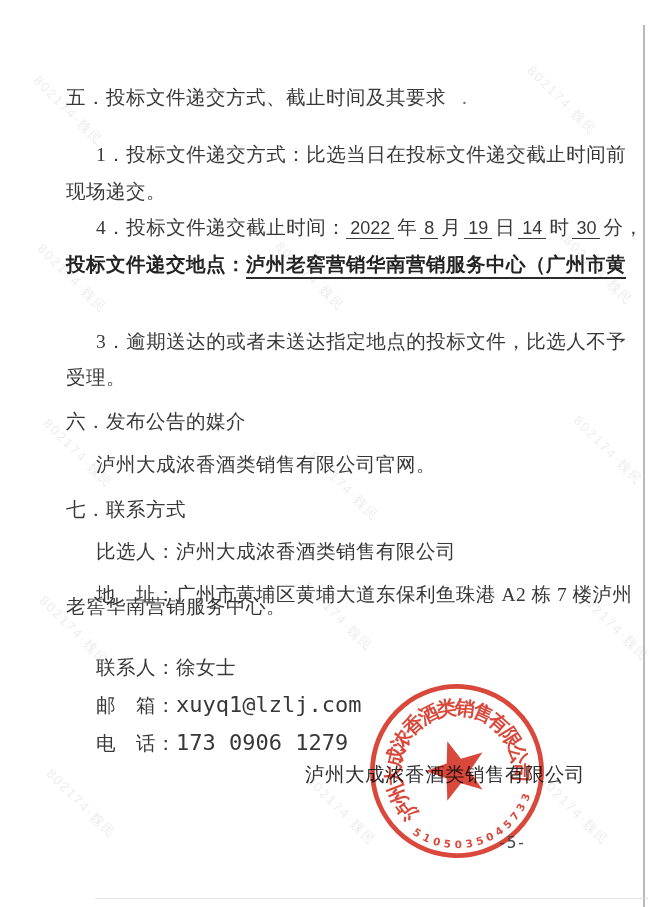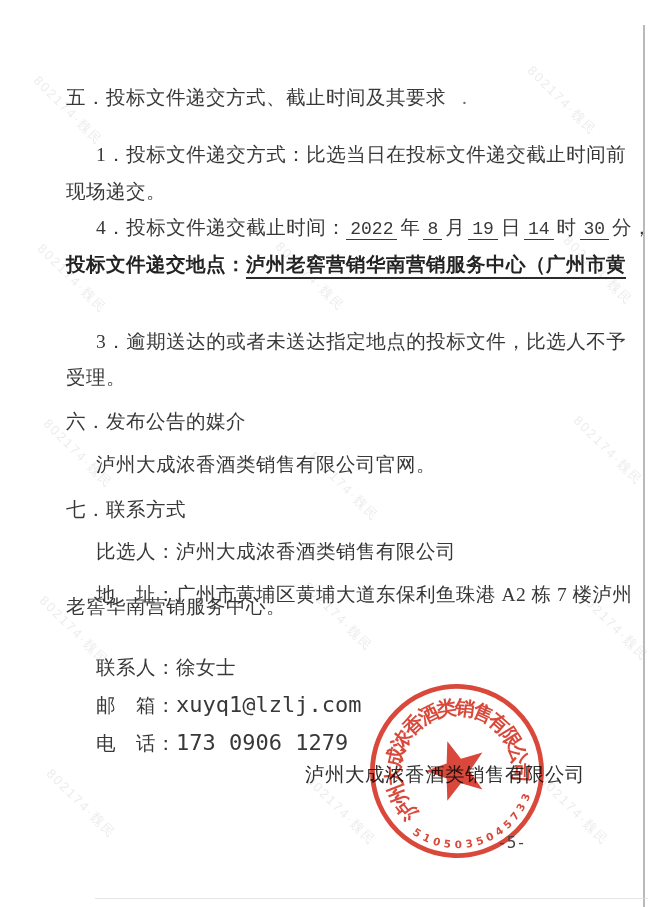--- a/index.html
+++ b/index.html
@@ -3,21 +3,21 @@
 <meta charset="utf-8">
 <style>
   html,body{margin:0;padding:0;background:#ffffff;}
   #page{
     position:relative;width:648px;height:907px;background:#ffffff;overflow:hidden;
     font-family:"Liberation Serif","DejaVu Serif",serif;color:#383838;
   }
   .line{position:absolute;white-space:nowrap;font-size:19.5px;letter-spacing:.5px;line-height:24px;}
   .bold{font-weight:700;color:#232323;}
   .u-bold{font-weight:700;color:#232323;border-bottom:2px solid #2b2b2b;padding-bottom:2px;margin-top:36px;}
-  .num-u{font-family:Liberation Mono, monospace;font-size:18px;border-bottom:1.8px solid #3a3a3a;padding:0 4px;letter-spacing:0;}
+  .num-u{font-family:Liberation Sans, sans-serif;font-size:18px;border-bottom:1.8px solid #3a3a3a;padding:0 4px;letter-spacing:0;}
   .unit{margin:0 3px;}
   .latin{font-family:"DejaVu Sans Mono",monospace;font-size:22px;letter-spacing:0;}
   .title-dot{margin-left:16px;color:#6a6a6a;}
   .sig{color:#303030;}
   .pageno{font-family:"DejaVu Sans Mono",monospace;font-size:16px;color:#444;letter-spacing:0;}
   .watermark{
     position:absolute;transform:rotate(45deg);transform-origin:left top;
     color:rgba(110,110,110,.13);font-size:13px;letter-spacing:2px;white-space:nowrap;
     font-family:"Liberation Sans",sans-serif;pointer-events:none;
   }

